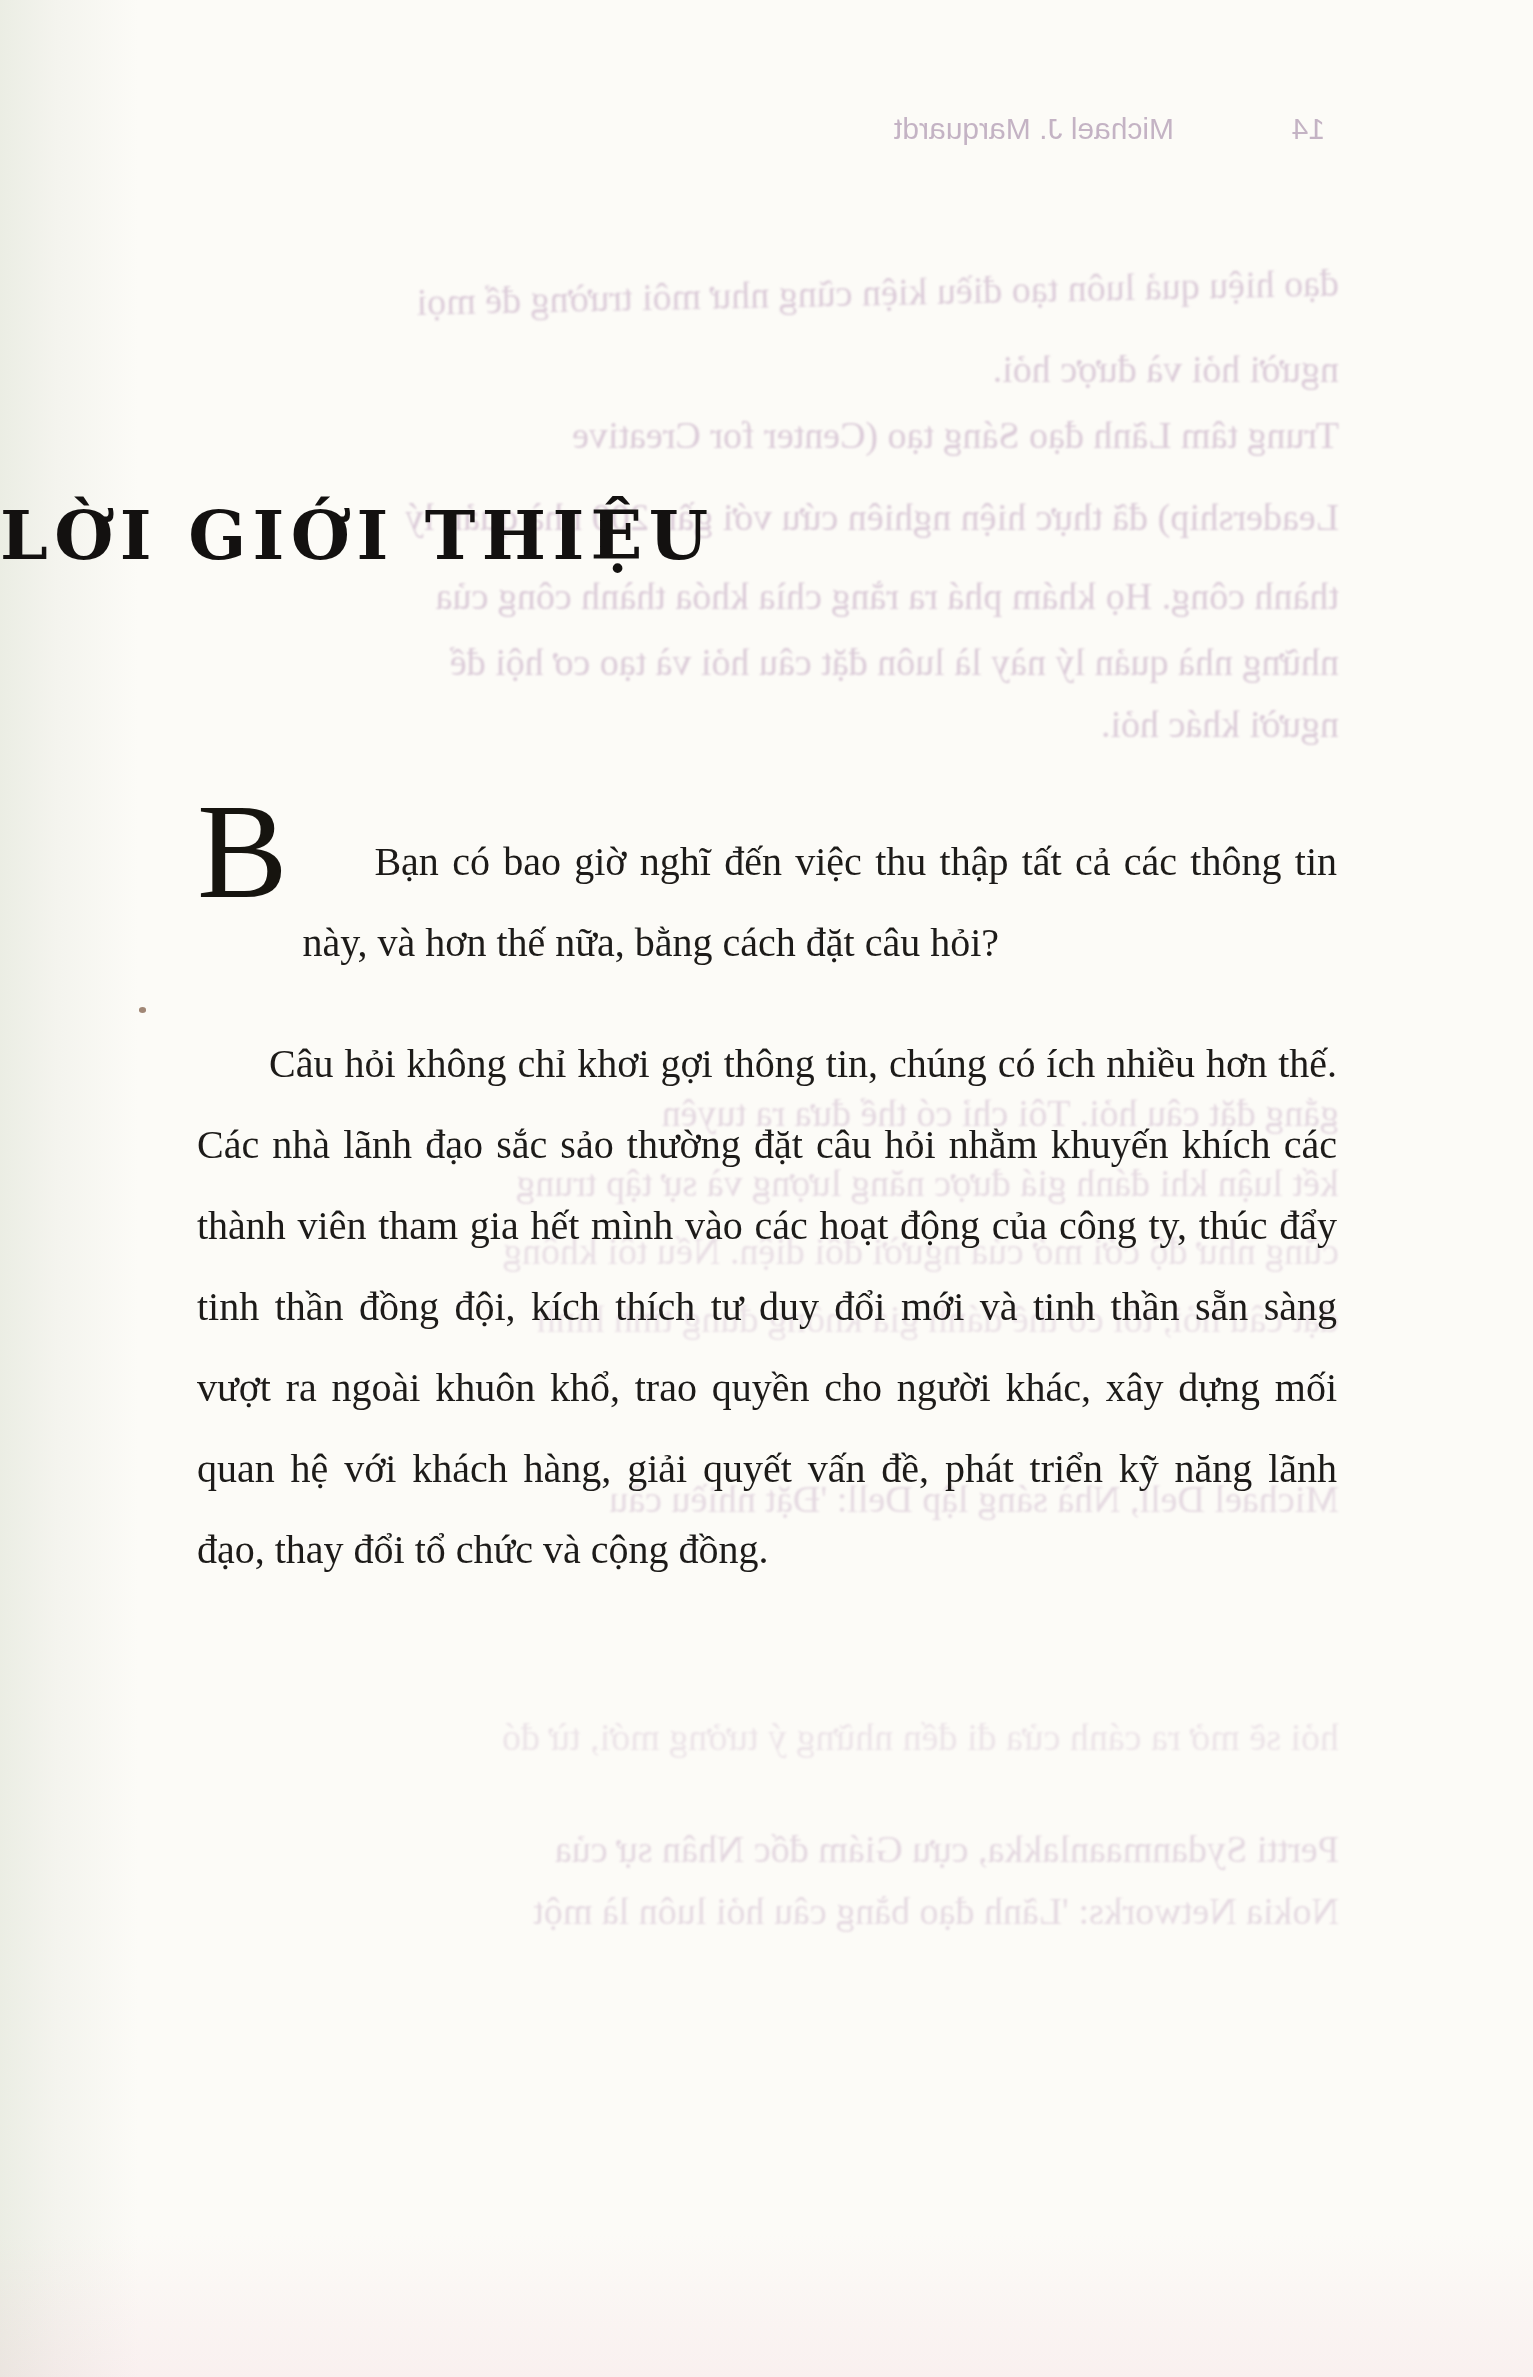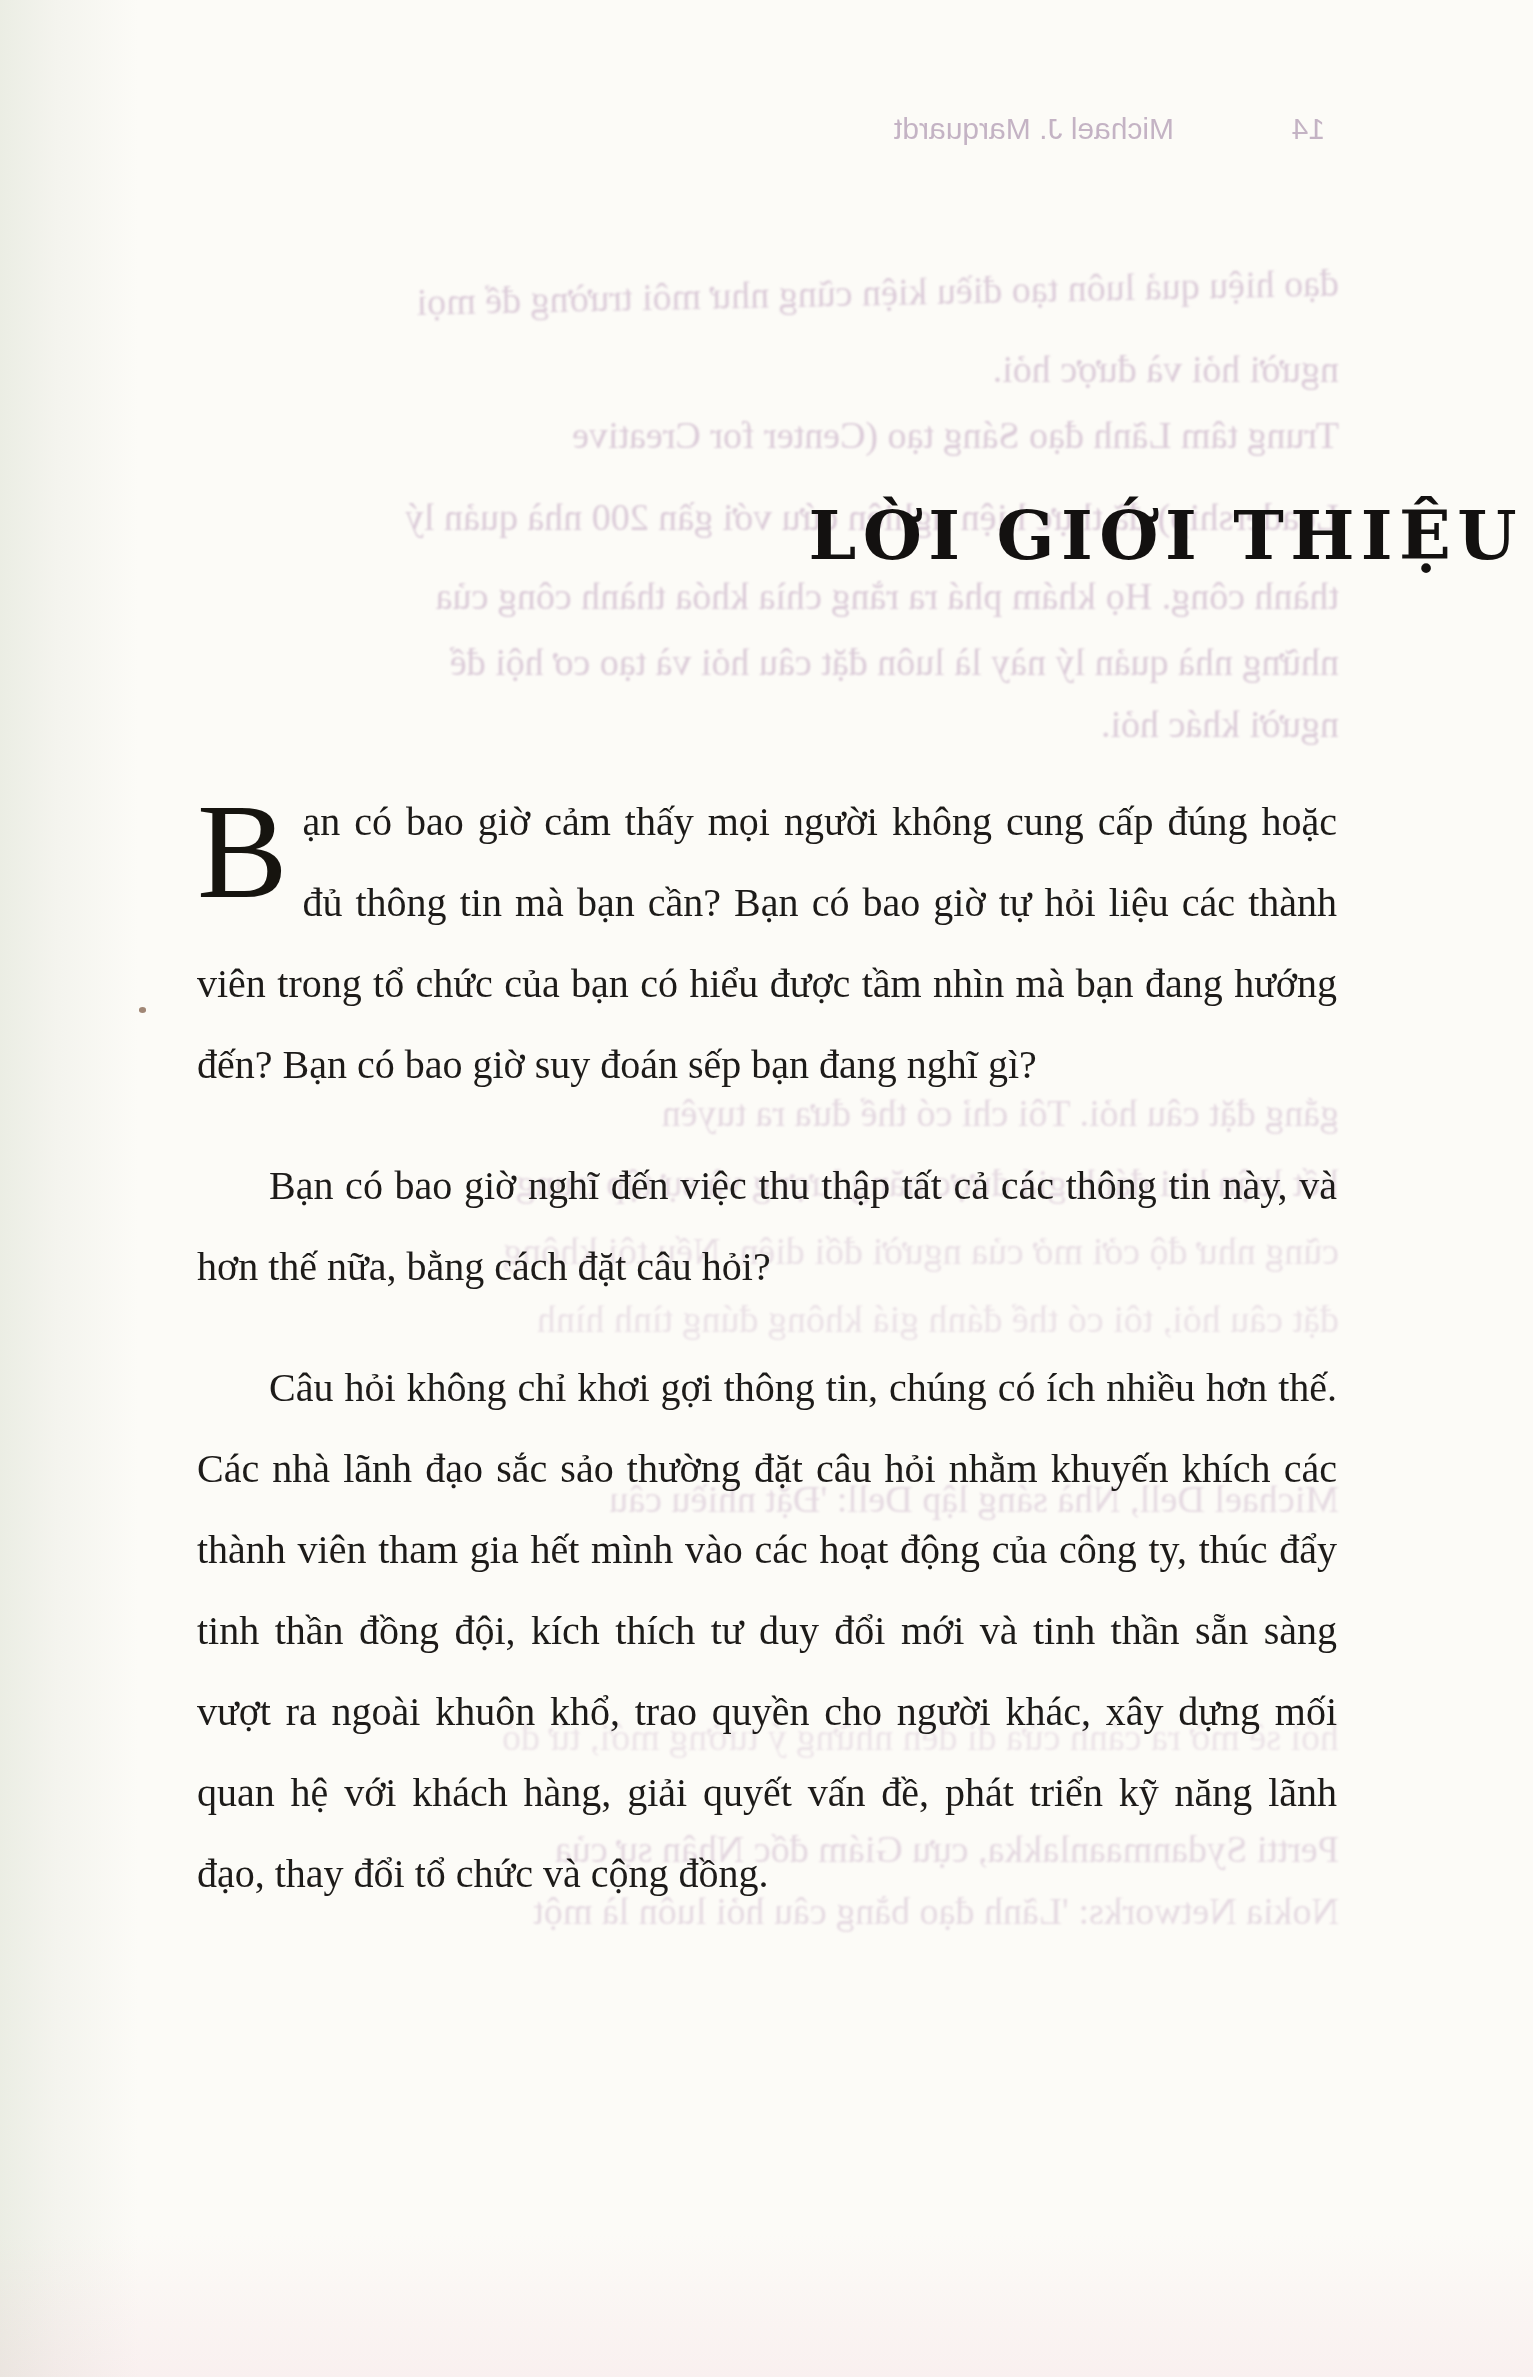--- a/index.html
+++ b/index.html
@@ -38,21 +38,21 @@
     font-size: 30px;
     color: rgba(150, 120, 155, 0.55);
     filter: blur(0.7px);
   }
   
   .title {
     position: absolute;
     top: 495px;
     left: 0;
     width: 1523px;
-    text-align: right;
+    text-align: left;
     font-family: "DejaVu Serif", "Liberation Serif", serif;
     font-weight: bold;
     font-size: 68px;
     letter-spacing: 6.4px;
     color: #131110;
     margin: 0;
   }
   .body-block {
     position: absolute;
     top: 781px;
@@ -111,21 +111,21 @@
   <div class="bleed" style="top:1231px; left:156px; width:1183px; opacity:0.6;">cũng như độ cởi mở của người đối diện. Nếu tôi không</div>
   <div class="bleed" style="top:1299px; left:156px; width:1183px; opacity:0.55;">đặt câu hỏi, tôi có thể đánh giá không đúng tình hình</div>
   <div class="bleed" style="top:1479px; left:211px; width:1128px; opacity:0.7;">Michael Dell, Nhà sáng lập Dell: 'Đặt nhiều câu</div>
   <div class="bleed" style="top:1717px; left:156px; width:1183px; opacity:0.5;">hỏi sẽ mở ra cánh cửa đi đến những ý tưởng mới, từ đó</div>
   <div class="bleed" style="top:1829px; left:211px; width:1128px; opacity:0.75;">Pertti Sydanmaanlakka, cựu Giám đốc Nhân sự của</div>
   <div class="bleed" style="top:1891px; left:156px; width:1183px; opacity:0.7;">Nokia Networks: 'Lãnh đạo bằng câu hỏi luôn là một</div>
 
   <h1 class="title">LỜI GIỚI THIỆU</h1>
 
   <div class="body-block">
-    <p class="first"><span class="dropcap">B</span><span>ạn có bao giờ cảm thấy mọi người không cung cấp đúng hoặc đủ thông tin mà bạn cần? Bạn có bao giờ tự hỏi liệu các thành viên trong tổ chức của bạn có hiểu được tầm nhìn mà bạn đang hướng đến? Bạn có bao giờ suy đoán sếp bạn đang nghĩ gì?</span></p>
+    <p class="first"><span class="dropcap">B</span></p>
     <p><span>Bạn có bao giờ nghĩ đến việc thu thập tất cả các thông tin này, và hơn thế nữa, bằng cách đặt câu hỏi?</span></p>
     <p><span>Câu hỏi không chỉ khơi gợi thông tin, chúng có ích nhiều hơn thế. Các nhà lãnh đạo sắc sảo thường đặt câu hỏi nhằm khuyến khích các thành viên tham gia hết mình vào các hoạt động của công ty, thúc đẩy tinh thần đồng đội, kích thích tư duy đổi mới và tinh thần sẵn sàng vượt ra ngoài khuôn khổ, trao quyền cho người khác, xây dựng mối quan hệ với khách hàng, giải quyết vấn đề, phát triển kỹ năng lãnh đạo, thay đổi tổ chức và cộng đồng.</span></p>
   </div>
 
   <div class="speck"></div>
 
 </div>
 
 
 </body></html>

